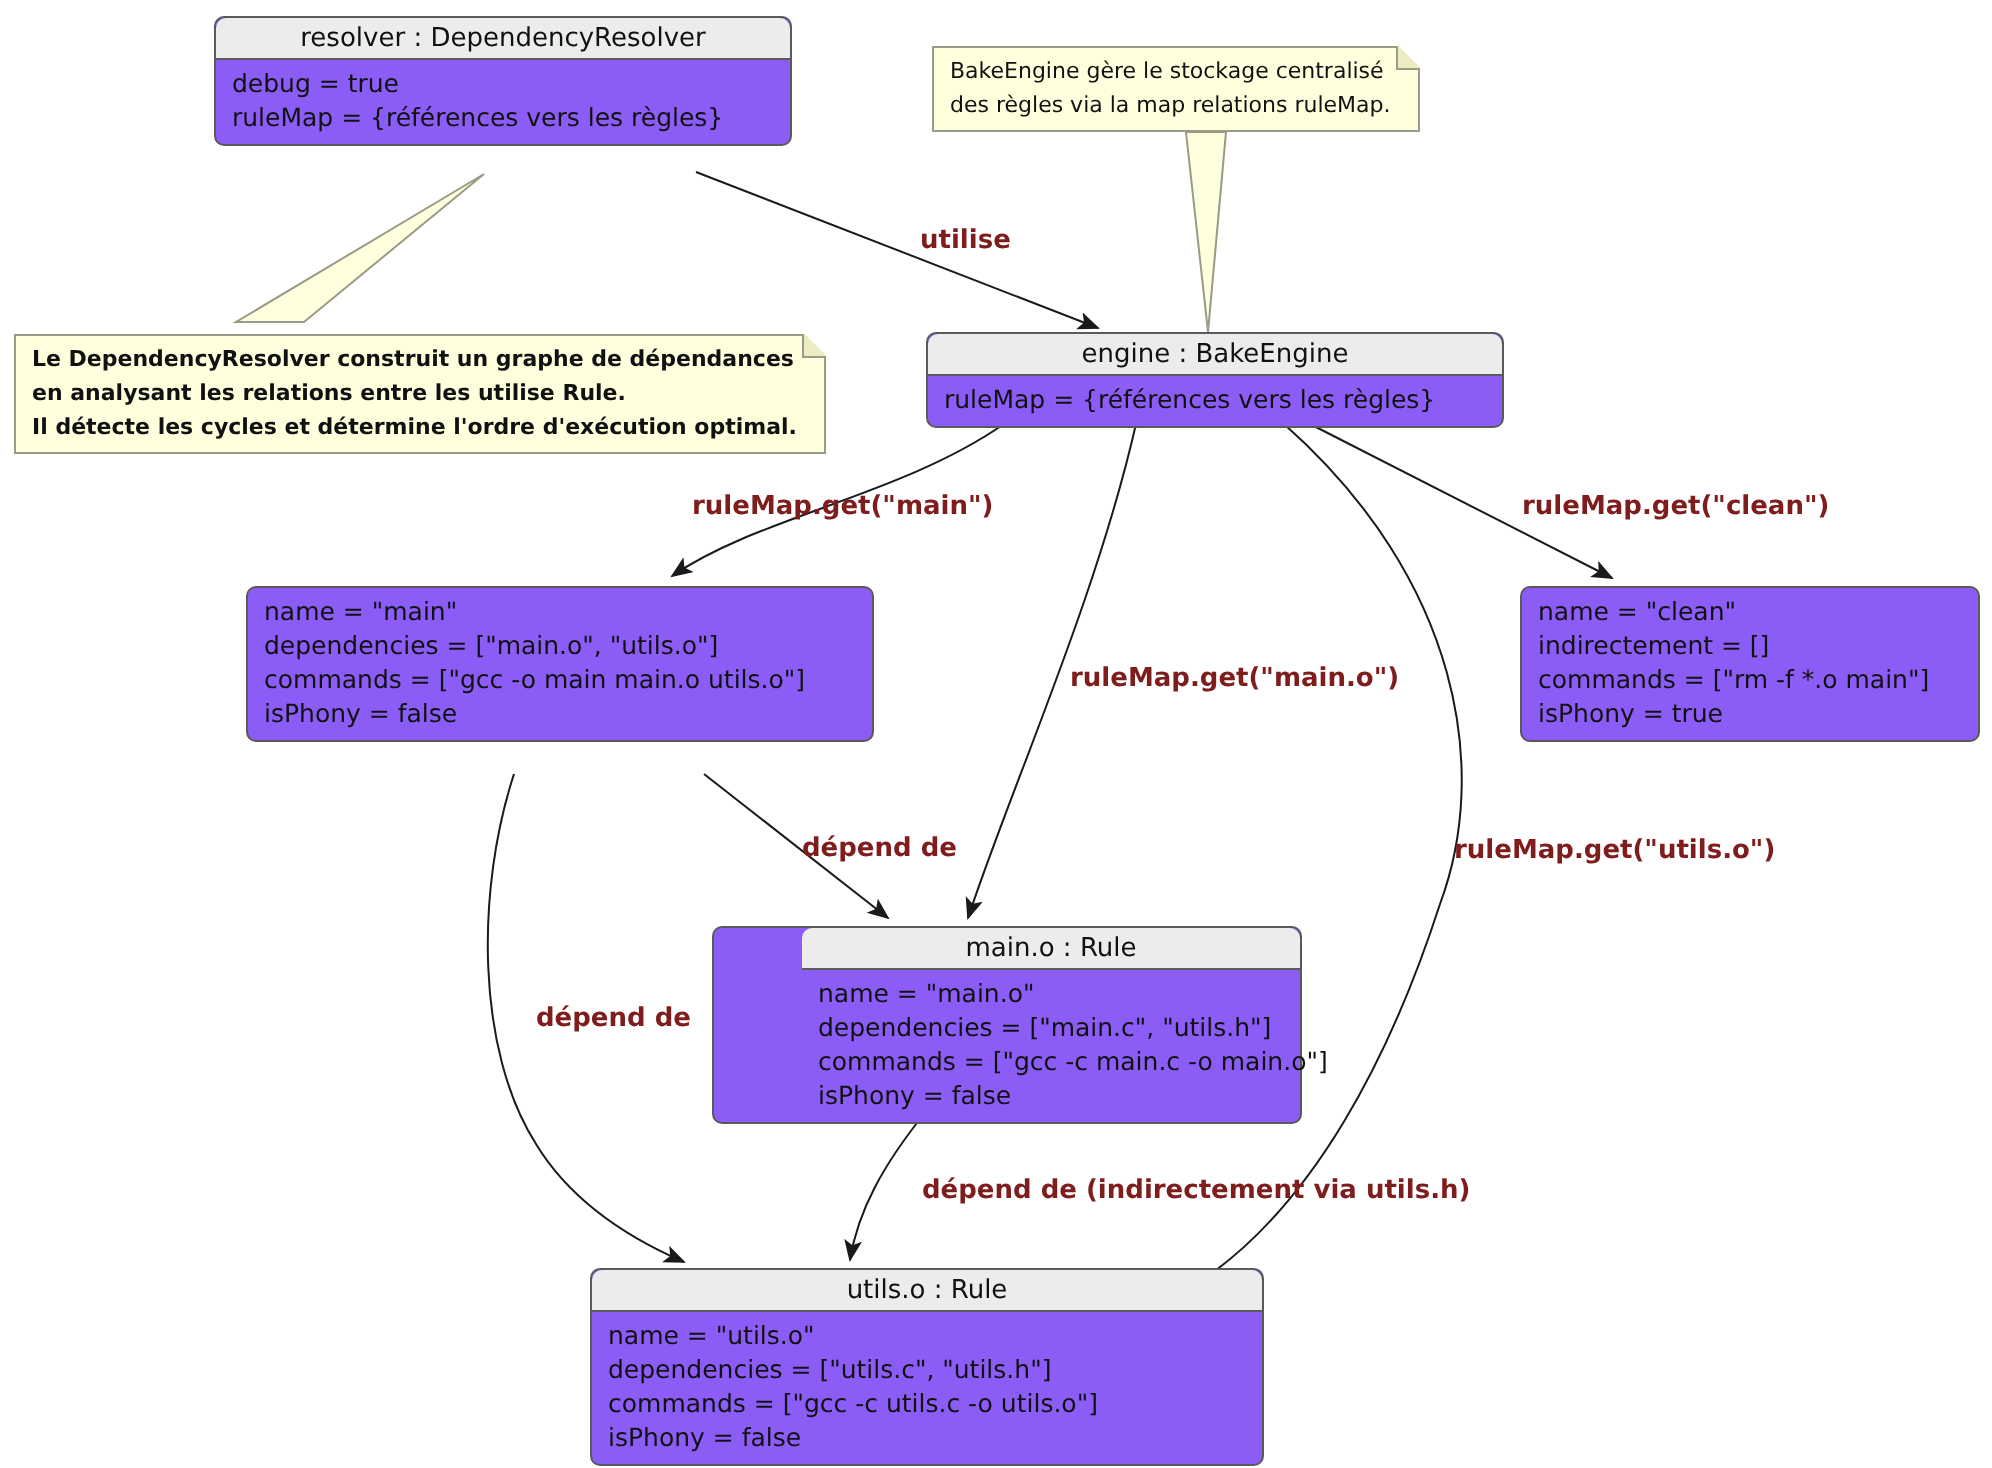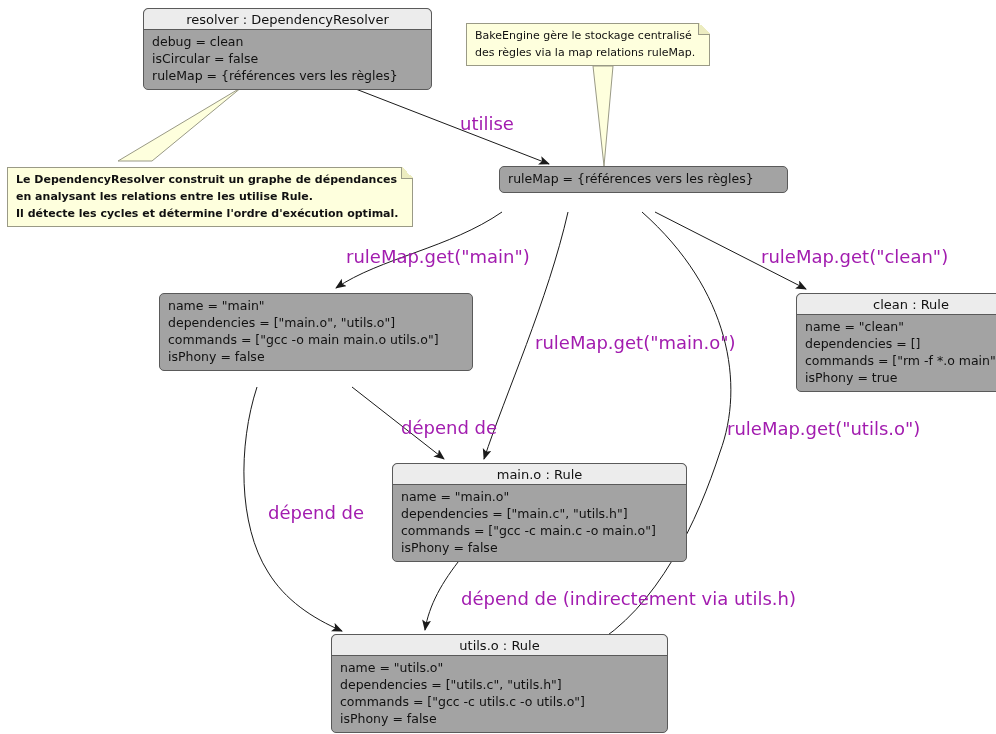--- a/index.html
+++ b/index.html
@@ -4,40 +4,40 @@
 <style>
   html,body{margin:0;padding:0;background:#ffffff;}
   #canvas{
     position:relative;width:996px;height:734px;background:#ffffff;
     font-family:"DejaVu Sans","Liberation Sans",sans-serif;color:#111;
     overflow:hidden;
   }
   #edges{position:absolute;left:0;top:0;z-index:0;}
   .obj{
     position:absolute;z-index:2;box-sizing:border-box;
-    background:#a3a3a3;border:1px solid #5A5A5A;border-radius:5px;margin-left:36px;
+    background:#8b5cf6;border:1px solid #5A5A5A;border-radius:5px;
   }
   .obj-title{
     background:#ECECEC;border-bottom:1px solid #5A5A5A;
     border-radius:5px 5px 0 0;text-align:center;
     font-size:13px;padding:3px 8px 2px 8px;white-space:nowrap;
   }
   .obj-body{padding:3px 0 5px 0;}
   .attr{padding:0 8px;font-size:12.5px;line-height:17px;white-space:nowrap;}
   .note{
     position:absolute;z-index:2;box-sizing:border-box;
     background:#FEFFDD;border:1px solid #9A9A86;
     padding:3px 14px 4px 8px;font-size:11px;line-height:17px;white-space:nowrap;
   }
   .fold{
     position:absolute;top:-1px;right:-1px;width:11px;height:11px;
     background:linear-gradient(to bottom left,#ffffff 50%,#ECECC0 50%);
     border-left:1px solid #9A9A86;border-bottom:1px solid #9A9A86;
   }
-  .elabel{position:absolute;z-index:3;font-size:18px;white-space:nowrap;color:#a21caf;}
+  .elabel{position:absolute;z-index:3;font-size:13px;white-space:nowrap;color:#7f1d1d;font-weight:bold;}
 </style>
 </head>
 <body>
 
 <div id="canvas">
 
   <svg id="edges" width="996" height="734" viewBox="0 0 996 734">
     <defs>
       <marker id="arrow" markerWidth="12" markerHeight="10" refX="10" refY="4.5" orient="auto" markerUnits="userSpaceOnUse">
         <path d="M0,0 L11,4.5 L0,9 L2.5,4.5 Z" fill="#1A1A1A"></path>
@@ -53,65 +53,64 @@
     <path d="M568,212 C548,300 505,395 484,459" fill="none" stroke="#1A1A1A" stroke-width="1" marker-end="url(#arrow)"></path>
     <path d="M642,212 C730,290 745,385 720,452 C698,520 658,608 590,647" fill="none" stroke="#1A1A1A" stroke-width="1" marker-end="url(#arrow)"></path>
     <path d="M352,387 L444,459" fill="none" stroke="#1A1A1A" stroke-width="1" marker-end="url(#arrow)"></path>
     <path d="M257,387 C238,445 238,525 268,572 C285,600 312,618 342,631" fill="none" stroke="#1A1A1A" stroke-width="1" marker-end="url(#arrow)"></path>
     <path d="M462,557 C442,582 429,605 425,630" fill="none" stroke="#1A1A1A" stroke-width="1" marker-end="url(#arrow)"></path>
   </svg>
 
   <div class="obj" style="left:107px;top:8px;width:289px;">
     <div class="obj-title">resolver : DependencyResolver</div>
     <div class="obj-body">
-      <div class="attr">debug = clean</div>
-      <div class="attr">isCircular = false</div>
+      <div class="attr">debug = true</div>
       <div class="attr">ruleMap = {références vers les règles}</div>
     </div>
   </div>
 
   <div class="note" style="left:466px;top:23px;">
     <div class="fold"></div>
     <div>BakeEngine gère le stockage centralisé</div>
     <div>des règles via la map relations ruleMap.</div>
   </div>
 
   <div class="note" style="left:7px;top:167px;font-weight:bold;">
     <div class="fold"></div>
     <div>Le DependencyResolver construit un graphe de dépendances</div>
     <div>en analysant les relations entre les utilise Rule.</div>
     <div>Il détecte les cycles et détermine l'ordre d'exécution optimal.</div>
   </div>
 
   <div class="obj" style="left:463px;top:166px;width:289px;">
+    <div class="obj-title">engine : BakeEngine</div>
     <div class="obj-body">
       <div class="attr">ruleMap = {références vers les règles}</div>
     </div>
   </div>
 
   <div class="obj" style="left:123px;top:293px;width:314px;">
     <div class="obj-body">
       <div class="attr">name = "main"</div>
       <div class="attr">dependencies = ["main.o", "utils.o"]</div>
       <div class="attr">commands = ["gcc -o main main.o utils.o"]</div>
       <div class="attr">isPhony = false</div>
     </div>
   </div>
 
   <div class="obj" style="left:760px;top:293px;width:230px;">
-    <div class="obj-title">clean : Rule</div>
     <div class="obj-body">
       <div class="attr">name = "clean"</div>
-      <div class="attr">dependencies = []</div>
+      <div class="attr">indirectement = []</div>
       <div class="attr">commands = ["rm -f *.o main"]</div>
       <div class="attr">isPhony = true</div>
     </div>
   </div>
 
-  <div class="obj" style="left:356px;top:463px;width:295px;">
+  <div class="obj" style="left:356px;top:463px;width:295px;padding-left:44px;">
     <div class="obj-title">main.o : Rule</div>
     <div class="obj-body">
       <div class="attr">name = "main.o"</div>
       <div class="attr">dependencies = ["main.c", "utils.h"]</div>
       <div class="attr">commands = ["gcc -c main.c -o main.o"]</div>
       <div class="attr">isPhony = false</div>
     </div>
   </div>
 
   <div class="obj" style="left:295px;top:634px;width:337px;">

